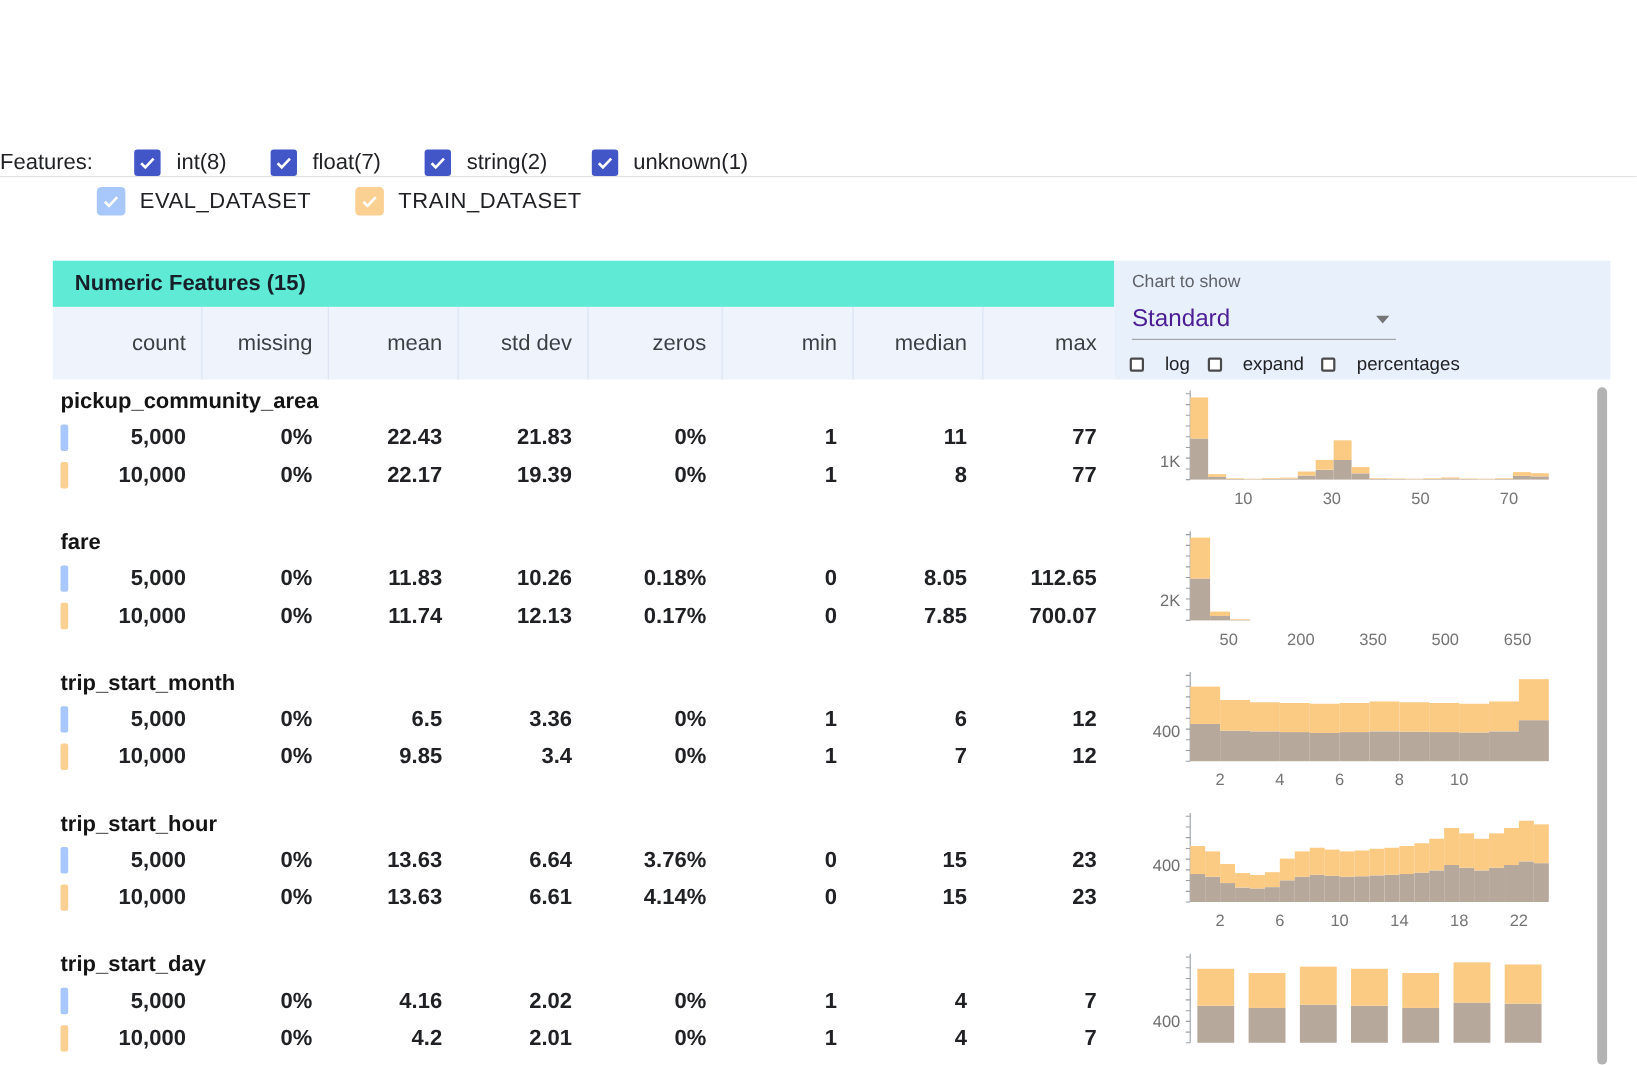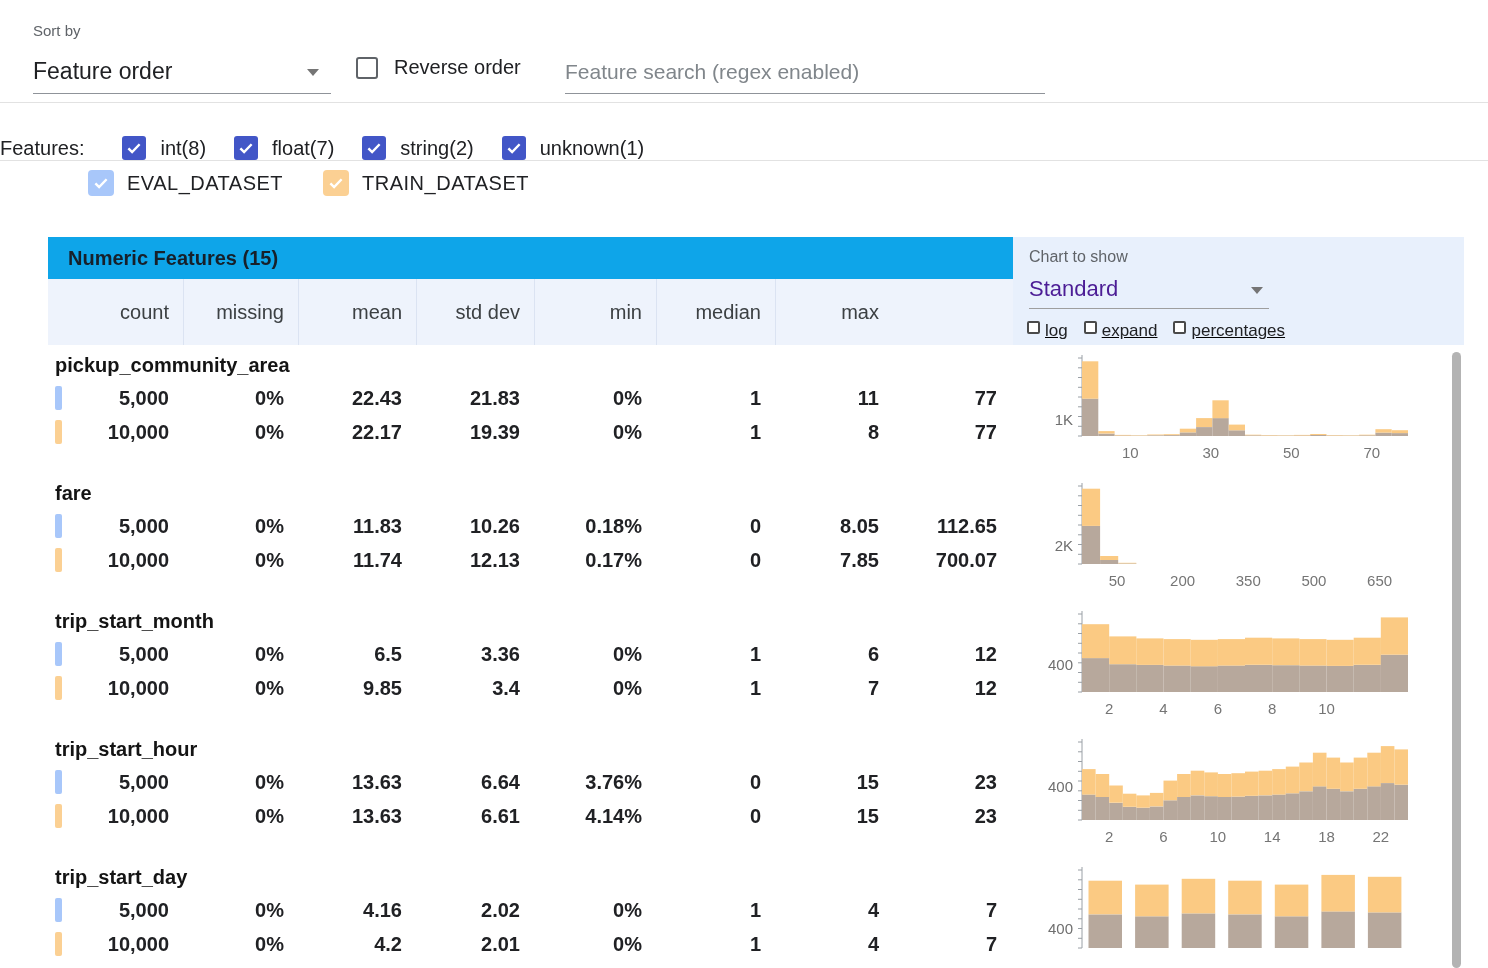--- a/index.html
+++ b/index.html
@@ -39,57 +39,45 @@
   .col-h { display:flex; align-items:center; justify-content:flex-end; padding-right:14px; font-size:20px; color:#3c4043; border-left:1px solid #dbe3f2; }
   .col-h:first-child { border-left:none; }
 
   
   .chart-panel { position:absolute; left:1013px; top:237px; width:451px; height:108px; }
   .ctshow-label { position:absolute; left:16px; top:11px; font-size:16px; color:#5f6368; }
   .ctshow-select { position:absolute; left:16px; top:34px; width:240px; height:38px; border-bottom:1px solid #9e9e9e; cursor:pointer; }
   .ctshow-select .val { font-size:22px; color:#4c1d95; line-height:36px; }
   .ctshow-select .caret { position:absolute; right:6px; top:16px; }
   .chart-opts { position:absolute; left:14px; top:84px; display:flex; gap:16px; align-items:center; }
-  .opt { display:flex; align-items:flex-start; gap:5px; cursor:pointer;text-decoration:underline; }
+  .opt { display:flex; align-items:center; gap:19px; cursor:pointer; }
   .cb-small { width:13px; height:13px; border:2px solid #4a4a4a; border-radius:2px; background:#fff; flex:0 0 auto; }
   .opt-label { font-size:17px; color:#202124; }
 
   
   .feature-block { position:absolute; left:0; width:1488px; height:128px; }
   .f-name { position:absolute; left:55px; top:2px; font-size:20px; font-weight:bold; color:#141414; }
   .data-row { position:absolute; left:48px; width:965px; height:32px; display:grid; grid-template-columns:135px 115px 118px 118px 122px 119px 118px 118px; }
   .data-row.eval { top:30px; }
   .data-row.train { top:64px; }
   .swatch { position:absolute; left:7px; top:4px; width:7px; height:24px; border-radius:2px; }
   .cell { display:flex; align-items:center; justify-content:flex-end; padding-right:14px; font-size:20px; font-weight:bold; color:#202124; }
   .feature-chart { position:absolute; left:1030px; top:0; }
 
   .scroll-thumb { position:absolute; left:1452px; top:352px; width:9px; height:616px; background:#b3b3b3; border-radius:5px; }
 </style>
 </head>
 <body>
 
 <div id="screen">
 
-  <div class="topbar">
-    <div class="sort-by-label">Sort by</div>
-    <div class="sort-select">
-      <span class="val">Feature order</span>
-      <span class="caret"></span>
-    </div>
-    <div class="reverse">
-      <span class="cb"></span>
-      <span class="reverse-label">Reverse order</span>
-    </div>
-    <input class="search" type="text" placeholder="Feature search (regex enabled)" style="">
-  </div>
 
   <div class="features-bar">
     <span class="features-label">Features:</span>
-    <span id="ftypes" style="display:flex; align-items:center; gap:28px;">
+    <span id="ftypes" style="display:flex; align-items:center; gap:40px;">
         <label class="ftype">
           <span class="cb-filled" style="background:#4256c7">
             <svg width="18" height="18" viewBox="0 0 24 24">
               <path d="M4.5 12.5l5 5L19.5 7" stroke="#fff" stroke-width="3.2" fill="none"></path>
             </svg>
           </span>
           <span class="ftype-label">int(8)</span>
         </label>
         <label class="ftype">
           <span class="cb-filled" style="background:#4256c7">
@@ -130,29 +118,30 @@
       <label class="legend-item">
         <span class="cb-pastel" style="background:#fbd093">
           <svg width="18" height="18" viewBox="0 0 24 24">
             <path d="M4.5 12.5l5 5L19.5 7" stroke="#fff" stroke-width="3.2" fill="none"></path>
           </svg>
         </span>
         <span class="legend-label">TRAIN_DATASET</span>
       </label>
     </div>
 
-  <div class="table-title" id="tableTitle" style="background: #0ea5e9; padding-left: 20px;">
+  <div class="table-title" id="tableTitle" style="background: #5eead4; padding-left: 20px;">
     <span>Numeric Features (15)</span>
   </div>
 
   <div class="col-headers" id="colHeaders" style="background: rgb(238, 243, 252);">
       <div class="col-h">count</div>
       <div class="col-h">missing</div>
       <div class="col-h">mean</div>
       <div class="col-h">std dev</div>
+      <div class="col-h">zeros</div>
       <div class="col-h">min</div>
       <div class="col-h">median</div>
       <div class="col-h">max</div>
     </div>
 
   <div class="chart-panel" id="chartPanel" style="background: rgb(232, 240, 252);">
     <div class="ctshow-label">Chart to show</div>
     <div class="ctshow-select">
       <span class="val">Standard</span>
       <span class="caret"></span>

